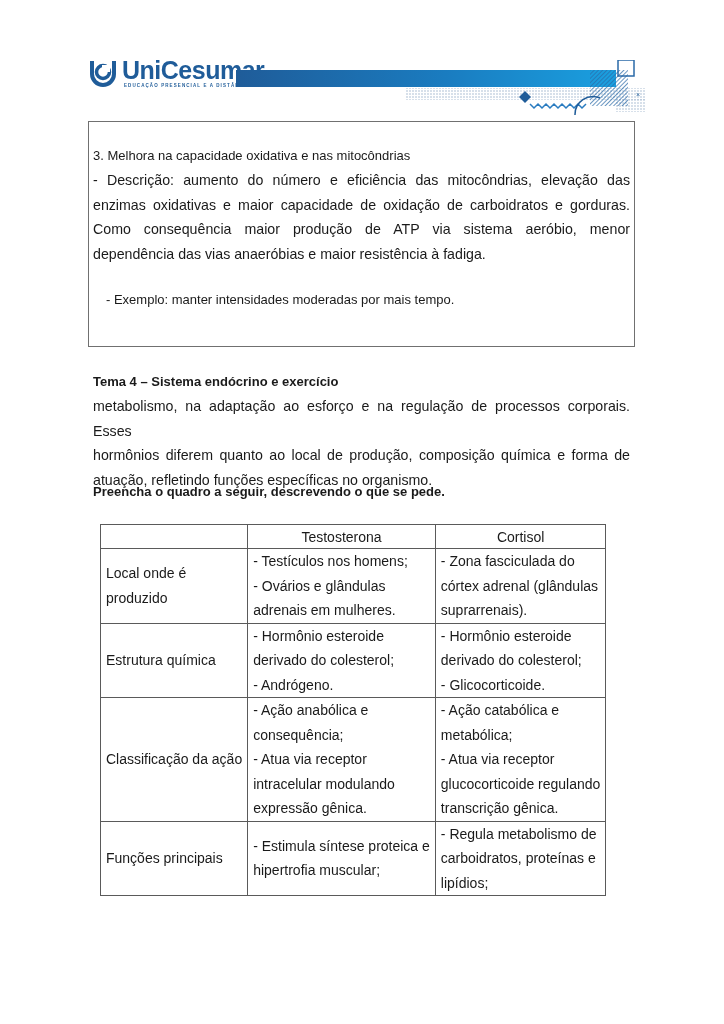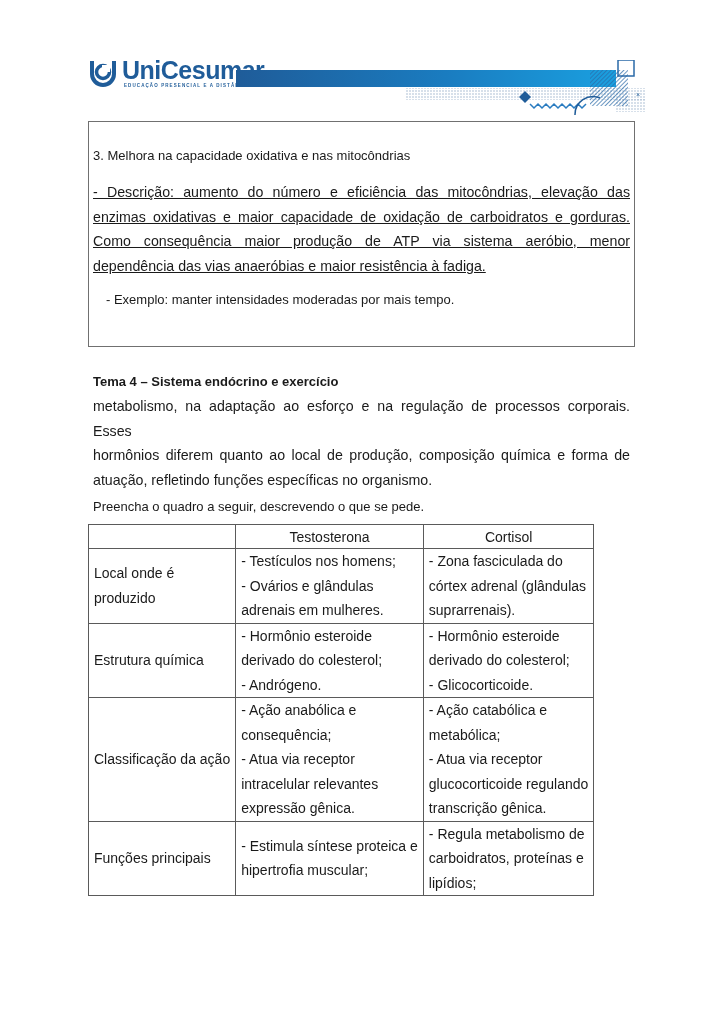--- a/index.html
+++ b/index.html
@@ -12,21 +12,21 @@
   .logo-sub { position:absolute; left:36px; top:25px; font-size:4.5px; font-weight:bold; color:#1f5c99; letter-spacing:1.1px; white-space:nowrap; }
   .band { position:absolute; left:236px; top:70px; width:380px; height:17px;
           background:linear-gradient(90deg,#1f5c99 0%,#1a7cc0 55%,#1aa0e0 100%); }
   .deco { position:absolute; left:400px; top:60px; }
   .box1 { position:absolute; left:88px; top:121px; width:547px; height:226px; border:1px solid #707070; box-sizing:border-box; }
   .p { position:absolute; left:93px; font-size:13px; line-height:24px; white-space:nowrap; }
   .just { position:absolute; left:93px; width:537px; font-size:14.2px; line-height:24.5px; text-align:justify; }
   .just span { display:block; text-align-last:justify; }
   .just span.last { text-align-last:left; }
   .bold { font-weight:bold; }
-  table.hormones { position:absolute; left:88px; top:524px; width:440px; border-collapse:collapse; font-size:14px; }
+  table.hormones { position:absolute; left:100px; top:524px; width:440px; border-collapse:collapse; font-size:14px; }
   table.hormones td, table.hormones th { border:1px solid #5a5a5a; padding:0 5px; vertical-align:middle; line-height:24.5px; font-weight:normal; text-align:left; }
   table.hormones th { text-align:center; height:23px; line-height:22px; }
   .c0 { width:153px; } .c1 { width:190px; } .c2 { width:173px;margin-top:40px; }
   .line { display:block; white-space:nowrap; }
 </style>
 </head>
 <body>
 
 <div class="header">
   <div class="logo">
@@ -56,35 +56,35 @@
     <rect x="190" y="10" width="38" height="36" fill="url(#hatch)"></rect>
     <polygon points="125,31 131,37 125,43 119,37" fill="#1f5c99"></polygon>
     <polyline points="130,44 134,48 138,44 142,48 146,44 150,48 154,44 158,48 162,44 166,48 170,44 174,48 178,44 182,48 186,44" fill="none" stroke="#2a7cc0" stroke-width="1.5"></polyline>
     <path d="M175 55 A18 18 0 0 1 200 38" fill="none" stroke="#1f5c99" stroke-width="1.5"></path>
     <text x="236" y="37" font-size="7" fill="#1f5c99" font-family="Liberation Sans, sans-serif">×</text>
   </svg>
 </div>
 
 <div class="box1"></div>
 <div class="p" style="top:144px;">3. Melhora na capacidade oxidativa e nas mitocôndrias</div>
-<div class="just" style="top:180px;text-decoration:underline;">
+<div class="just" style="top:168px;">
   <span>- Descrição: aumento do número e eficiência das mitocôndrias, elevação das</span>
   <span>enzimas oxidativas e maior capacidade de oxidação de carboidratos e gorduras.</span>
   <span>Como consequência maior produção de ATP via sistema aeróbio, menor</span>
   <span class="last">dependência das vias anaeróbias e maior resistência à fadiga.</span>
 </div>
 <div class="p" style="top:288px;margin-left:13px;">- Exemplo: manter intensidades moderadas por mais tempo.</div>
 
 <div class="p bold" style="top:370px;">Tema 4 – Sistema endócrino e exercício</div>
 <div class="just" style="top:394px;">
   <span>metabolismo, na adaptação ao esforço e na regulação de processos corporais. Esses</span>
   <span>hormônios diferem quanto ao local de produção, composição química e forma de</span>
   <span class="last">atuação, refletindo funções específicas no organismo.</span>
 </div>
-<div class="p" style="top:495px;">Preencha o quadro a seguir, descrevendo o que se pede.</div>
+<div class="p" style="top:480px;font-weight:bold;">Preencha o quadro a seguir, descrevendo o que se pede.</div>
 
 <table class="hormones">
   <thead>
     <tr>
       <th class="c0"></th>
       <th class="c1">Testosterona</th>
       <th class="c2">Cortisol</th>
     </tr>
   </thead>
   <tbody id="tbody">
@@ -120,21 +120,21 @@
         </td>
       </tr>
       <tr>
         <td>
           <span class="line">Classificação da ação</span>
         </td>
         <td>
           <span class="line">- Ação anabólica e</span>
           <span class="line">consequência;</span>
           <span class="line">- Atua via receptor</span>
-          <span class="line">intracelular relevantes</span>
+          <span class="line">intracelular modulando</span>
           <span class="line">expressão gênica.</span>
         </td>
         <td>
           <span class="line">- Ação catabólica e</span>
           <span class="line">metabólica;</span>
           <span class="line">- Atua via receptor</span>
           <span class="line">glucocorticoide regulando</span>
           <span class="line">transcrição gênica.</span>
         </td>
       </tr>

